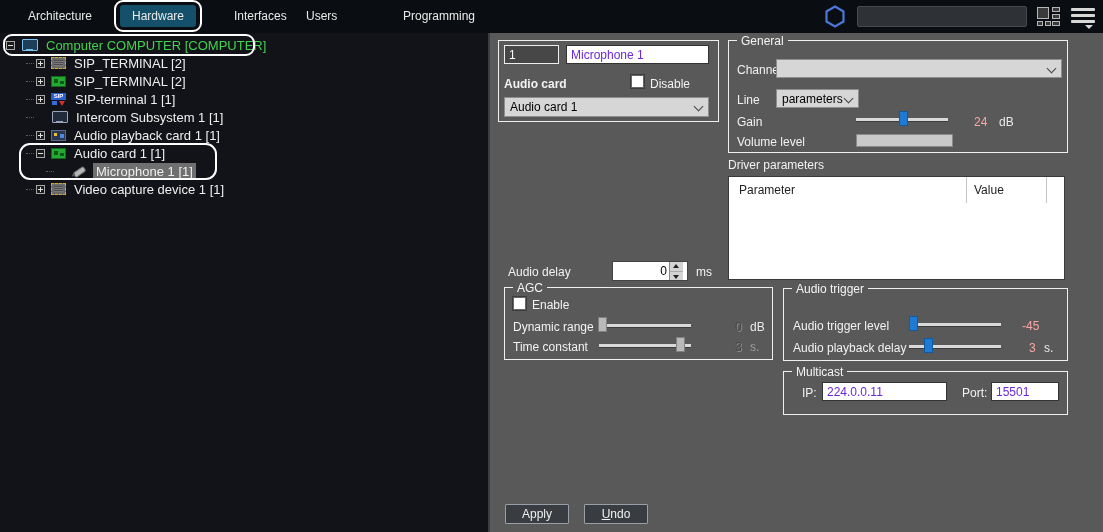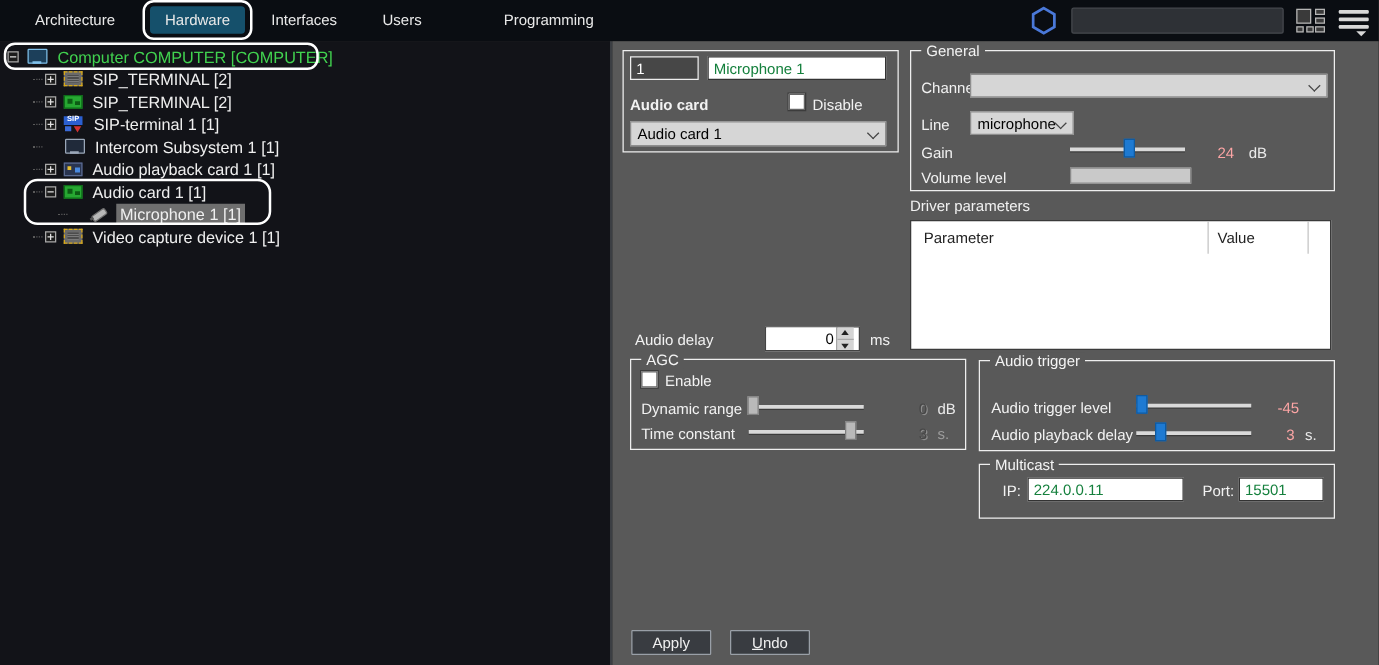--- a/index.html
+++ b/index.html
@@ -5,21 +5,21 @@
   * { margin:0; padding:0; box-sizing:border-box; }
   html,body { width:1103px; height:532px; background:#2a2a2a; font-family:"Liberation Sans", sans-serif; overflow:hidden; }
   #app { position:relative; width:1103px; height:532px; }
 
   
   #topbar { position:relative; width:1103px; height:33px; background:#0a0d12; }
   #tabs { position:absolute; left:0; top:0; width:700px; height:33px; }
   .tab { position:absolute; top:9px; color:#e9e9e9; font-size:12px; cursor:default; }
   .tab:nth-child(1){ left:28px; }
   .tab:nth-child(2){ left:120px; top:5px; background:#15506b; padding:4px 12px; border-radius:3px; }
-  .tab:nth-child(3){ left:217px; }
+  .tab:nth-child(3){ left:234px; }
   .tab:nth-child(4){ left:306px; }
   .tab:nth-child(5){ left:378px;margin-left:25px; }
   .tab.annotated::after { content:''; position:absolute; inset:-5px -6px; border:2px solid #ffffff; border-radius:9px; pointer-events:none; }
   .topbar-right { position:absolute; right:8px; top:0; height:33px; display:flex; align-items:center; gap:10px; }
   #search-box { width:170px; height:21px; background:#2e3136; border:1px solid #46494e; border-radius:2px; color:#ddd; font-size:12px; padding:0 5px; outline:none; }
   .hexagon-wrap { width:22px; height:24px; display:flex; align-items:center; }
   .grid-icon { position:relative; width:24px; height:19px; }
   .grid-icon i { position:absolute; border:1px solid #b5b5b5; background:#3a3a3a; }
   .gi-a{ left:0; top:0; width:12px; height:12px; }
   .gi-b{ left:15px; top:0; width:8px; height:5px; }
@@ -71,21 +71,21 @@
   .ic-sip::after { content:''; position:absolute; left:8px; top:8px; width:0; height:0; border-left:3px solid transparent; border-right:3px solid transparent; border-top:5px solid #d03030; }
   .ic-mic::before { content:''; position:absolute; left:2px; top:4px; width:11px; height:4px; background:#b8b8b8; border:1px solid #707070; border-radius:2px; transform:rotate(-35deg); }
   .ic-mic::after { content:''; position:absolute; left:1px; top:9px; width:3px; height:2px; background:#555; transform:rotate(-35deg); }
 
   .annotation { position:absolute; border:2px solid #ffffff; border-radius:9px; pointer-events:none; z-index:5; }
 
   
   .group { position:absolute; border:1px solid #efefef; }
   .legend { position:absolute; top:-7px; left:8px; background:#595959; padding:0 4px; font-size:12px; color:#f4f4f4; }
   .lbl { position:absolute; color:#f2f2f2; font-size:12px; white-space:nowrap; }
-  .tinput { position:absolute; background:#ffffff; border:1px solid #333; color:#15803d; font-size:12px; padding:0 4px; font-family:"Liberation Sans", sans-serif; outline:none; }
+  .tinput { position:absolute; background:#ffffff; border:1px solid #333; color:#6d28d9; font-size:12px; padding:0 4px; font-family:"Liberation Sans", sans-serif; outline:none; }
   .tinput.dark { background:#474747; border:1px solid #eeeeee; color:#fff; }
   .dropdown { position:absolute; background:#d6d6d6; border:1px solid #8e8e8e; color:#000; font-size:12px; display:flex; align-items:center; padding:0 18px 0 5px; }
   .chev { position:absolute; right:6px; top:5px; width:7px; height:7px; border-left:1px solid #444; border-bottom:1px solid #444; transform:rotate(-45deg); }
   .cb { position:absolute; width:13px; height:13px; background:#ffffff; border:1px solid #666; box-shadow:0 0 0 1px #3c3c3c; }
   .slider { position:absolute; height:16px; }
   .slider .track { position:absolute; left:0; right:0; top:7px; height:3px; background:#d9d9d9; box-shadow:0 1px 0 #3c3c3c; }
   .slider .thumb { position:absolute; top:0; width:9px; height:15px; background:#1e7ad2; border:1px solid #0f5aa0; }
   .slider.disabled .thumb { background:#b9b9b9; border-color:#808080; }
   .meter { position:absolute; background:#c9c9c9; border:1px solid #8a8a8a; }
   .valtxt { position:absolute; color:#fca5a5; font-size:12px; }
@@ -231,21 +231,21 @@
 
       <div class="group" style="left:238px; top:7px; width:340px; height:113px;">
         <span class="legend">General</span>
         <span class="lbl" style="left:8px; top:22px;">Channel</span>
         <div class="dropdown" style="left:47px; top:18px; width:286px; height:19px;">
           <span></span>
           <span class="chev"></span>
         </div>
         <span class="lbl" style="left:8px; top:52px;">Line</span>
         <div class="dropdown" style="left:47px; top:48px; width:83px; height:19px;">
-          <span>microphone</span>
+          <span>parameters</span>
           <span class="chev"></span>
         </div>
         <span class="lbl" style="left:8px; top:74px;">Gain</span>
         <div class="slider" style="left:127px; top:70px; width:92px;">
           <div class="track"></div>
             <div class="thumb" style="left: calc(51% - 4px);"></div>
         </div>
         <span class="valtxt" style="left:245px; top:74px;">24</span>
         <span class="unittxt" style="left:270px; top:74px;">dB</span>
         <span class="lbl" style="left:8px; top:94px;">Volume level</span>

